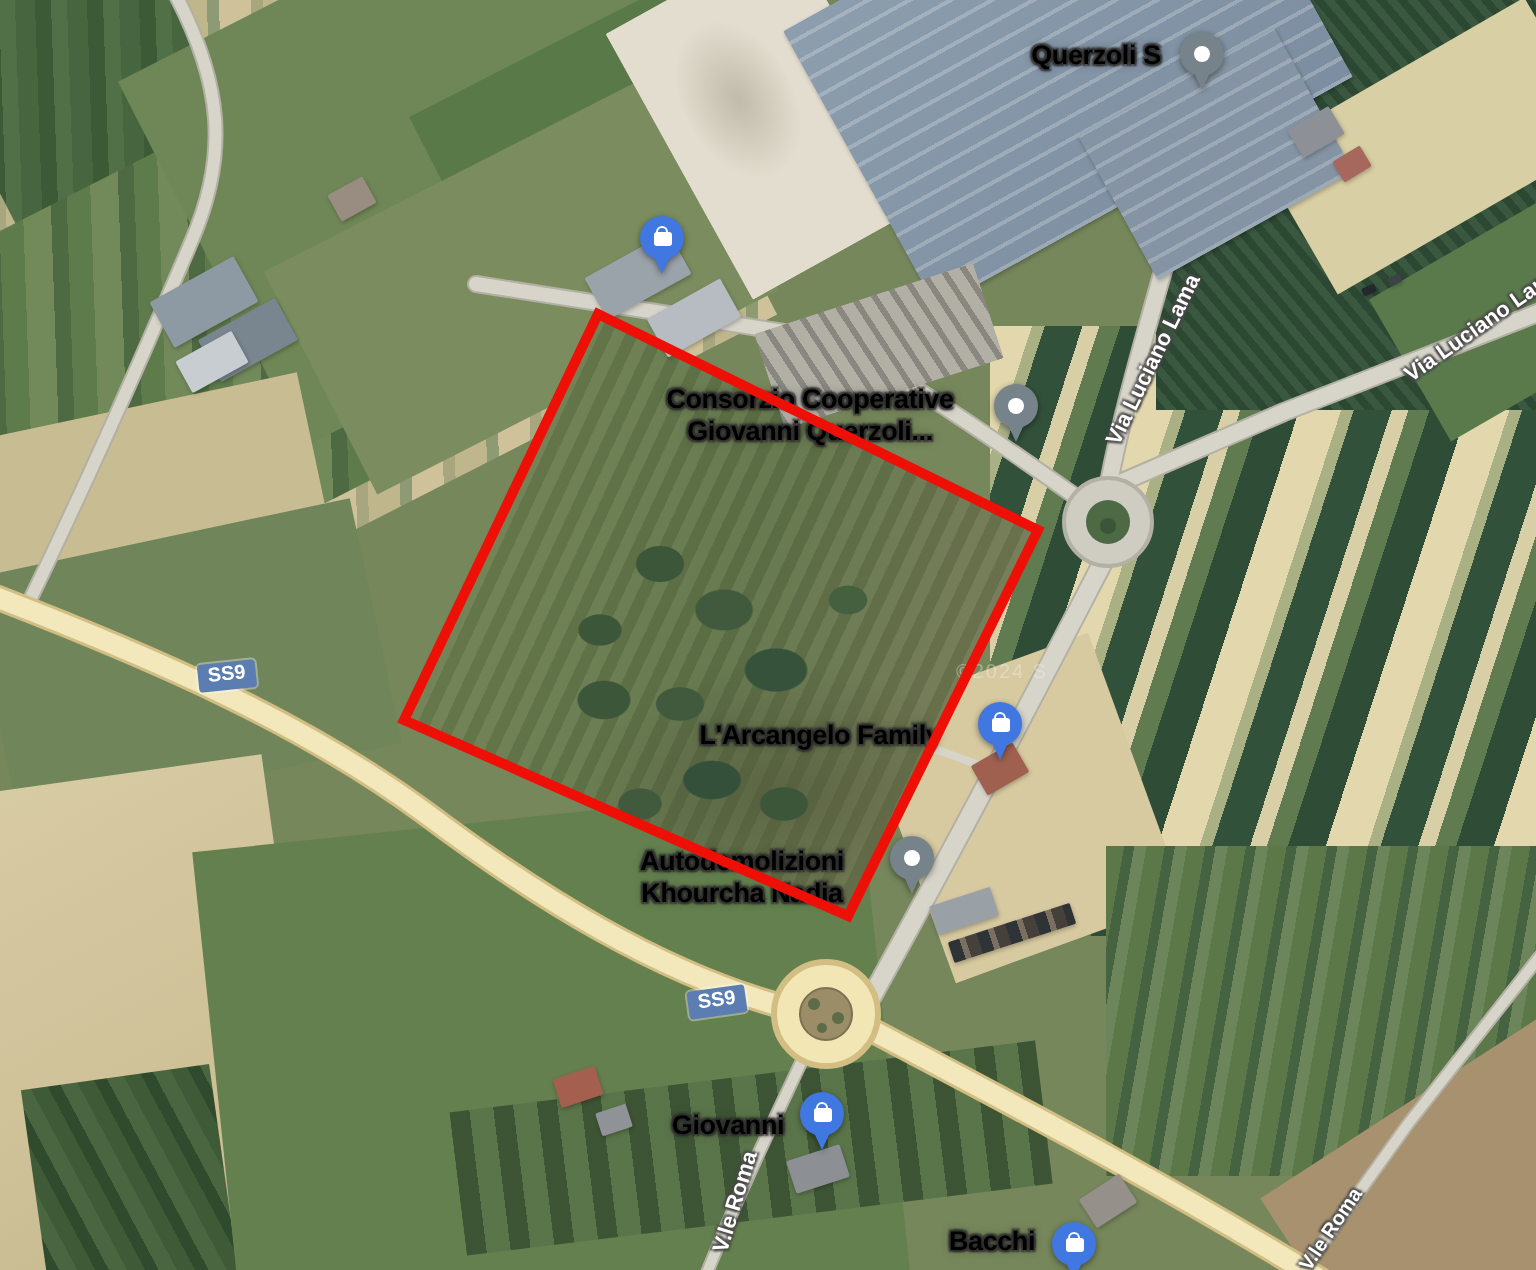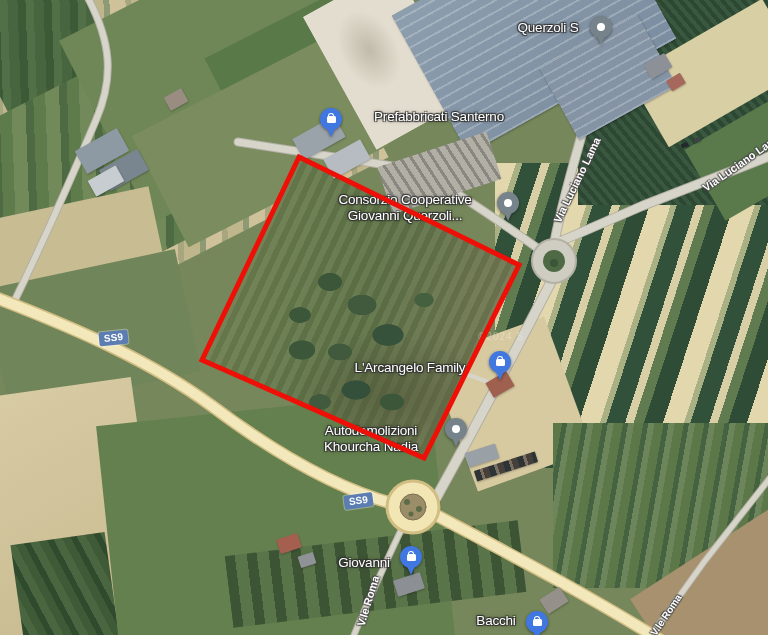--- a/index.html
+++ b/index.html
@@ -6,21 +6,21 @@
   #map{
     position:relative;width:768px;height:635px;overflow:hidden;
     background:#76875b;font-family:"Liberation Sans",sans-serif;
     cursor:grab;
   }
   .field,.bld{position:absolute;}
   .bld{z-index:25;border-radius:1px;box-shadow:0 1px 2px rgba(0,0,0,.25);}
   #roads{position:absolute;left:0;top:0;z-index:20;pointer-events:none;}
   #boundary{position:absolute;left:0;top:0;z-index:50;pointer-events:none;}
   .lbl{
-    position:absolute;z-index:40;color:#ffffff;font-weight:normal;font-size:13.5px;
+    position:absolute;z-index:40;color:#000000;font-weight:bold;font-size:13.5px;
     letter-spacing:-0.2px;text-align:center;white-space:nowrap;line-height:16px;
     text-shadow:-1px -1px 1px rgba(45,45,45,.9),1px -1px 1px rgba(45,45,45,.9),
                 -1px 1px 1px rgba(45,45,45,.9),1px 1px 1px rgba(45,45,45,.9),
                 0 0 4px rgba(45,45,45,.55);
     transform:translate(-50%,-50%);cursor:pointer;
   }
   .roadlbl{
     position:absolute;z-index:38;color:#fff;font-weight:bold;font-size:11px;
     white-space:nowrap;letter-spacing:0;
     text-shadow:-1px -1px 1px rgba(70,70,70,.85),1px -1px 1px rgba(70,70,70,.85),
@@ -177,21 +177,20 @@
   <div class="watermark" style="left:478px;top:331px;">©2024 S</div>
 
   <div class="roadlbl" style="left:577px;top:180px;transform:translate(-50%,-50%) rotate(-64deg);">Via Luciano Lama</div>
   <div class="roadlbl" style="left:742px;top:162px;transform:translate(-50%,-50%) rotate(-35deg);">Via Luciano Lama</div>
   <div class="roadlbl" style="left:368px;top:601px;transform:translate(-50%,-50%) rotate(-73deg);">V.le Roma</div>
   <div class="roadlbl" style="left:666px;top:615px;font-size:10px;transform:translate(-50%,-50%) rotate(-56deg);">V.le Roma</div>
   <div class="badge" style="left:99px;top:331px;transform:rotate(-6deg);">SS9</div>
   <div class="badge" style="left:344px;top:494px;transform:rotate(-8deg);">SS9</div>
 
   <div class="lbl" style="left:548px;top:28px;">Querzoli S</div>
-  <div class="lbl" style="left:439px;top:117px;">Prefabbricati Santerno</div>
   <div class="lbl" style="left:405px;top:208px;">
     <div>Consorzio Cooperative</div>
     <div>Giovanni Querzoli...</div>
   </div>
   <div class="lbl" style="left:410px;top:368px;">L'Arcangelo Family</div>
   <div class="lbl" style="left:371px;top:439px;">
     <div>Autodemolizioni</div>
     <div>Khourcha Nadia</div>
   </div>
   <div class="lbl" style="left:364px;top:563px;">Giovanni</div>

